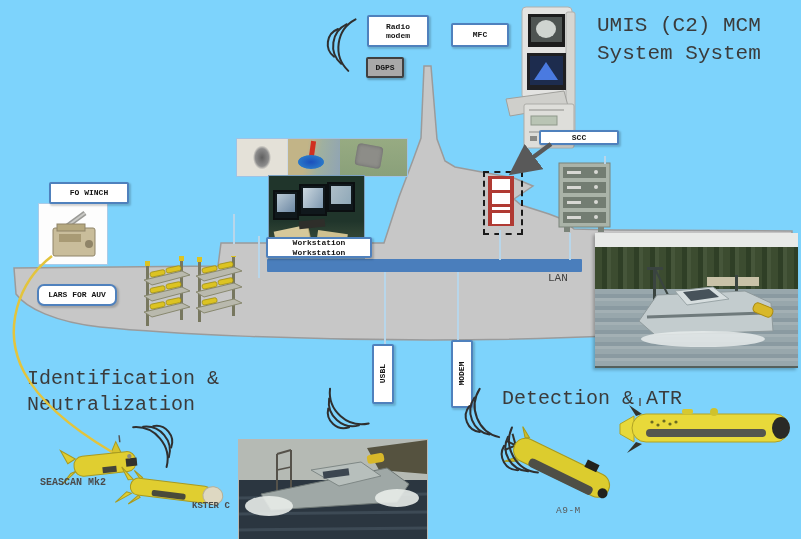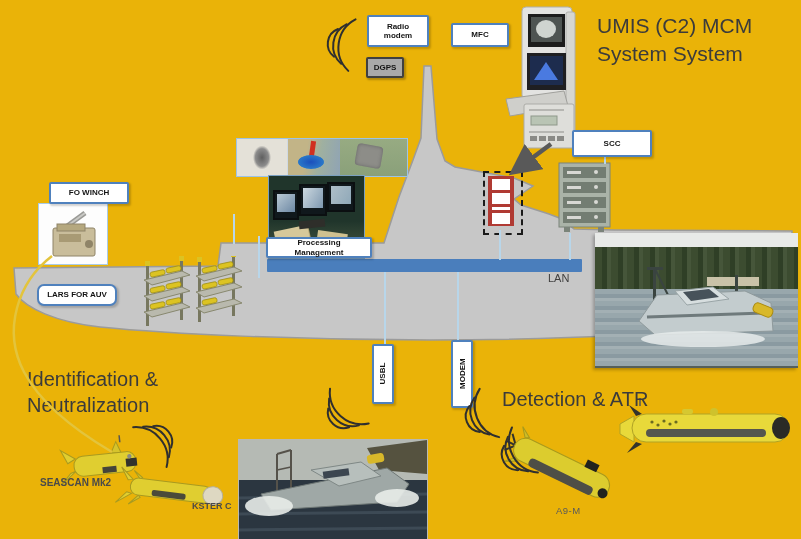--- a/index.html
+++ b/index.html
@@ -1,17 +1,17 @@
 <!DOCTYPE html>
 <html><head>
 <meta charset="utf-8">
 <style>
   html,body{margin:0;padding:0;background:#fff;}
-  #stage{position:relative;width:801px;height:539px;background:#eab308;overflow:hidden;
-         font-family:Liberation Sans, sans-serif;}
+  #stage{position:relative;width:801px;height:539px;background:#7dd3fc;overflow:hidden;
+         font-family:Liberation Mono, monospace;}
   .abs{position:absolute;}
   svg{display:block;}
   .layer{position:absolute;left:0;top:0;pointer-events:none;}
   
   .lbox{position:absolute;background:#fff;border:2px solid #4f81bd;border-radius:2px;
         display:flex;align-items:center;justify-content:center;text-align:center;
         font-weight:bold;font-size:8px;line-height:1.15;color:#141414;
         box-shadow:1.5px 1.5px 2px rgba(0,0,0,.18);padding:1px 6px;box-sizing:border-box;}
   .lbox.gray{background:#a9a9a9;border-color:#404040;box-shadow:1.5px 1.5px 2px rgba(0,0,0,.25);}
   .lbox.vert span{transform:rotate(-90deg);white-space:nowrap;display:block;}
@@ -282,31 +282,31 @@
 
   <div class="lbox" style="left:367px;top:15px;width:62px;height:32px;">
       <span>Radio modem</span>
     </div>
   <div class="lbox" style="left:451px;top:23px;width:58px;height:24px;">
       <span>MFC</span>
     </div>
   <div class="lbox gray" style="left:366px;top:57px;width:38px;height:21px;">
       <span>DGPS</span>
     </div>
-  <div class="lbox" style="left:572px;top:130px;width:80px;height:27px;">
+  <div class="lbox" style="left:539px;top:130px;width:80px;height:15px;">
       <span>SCC</span>
     </div>
   <div class="lbox" style="left:29px;top:182px;width:80px;height:22px;margin-left:20px;">
       <span>FO WINCH</span>
     </div>
   <div class="lbox" style="left:37px;top:284px;width:80px;height:22px;border-radius:7px;">
       <span>LARS FOR AUV</span>
     </div>
   <div class="lbox" style="left:266px;top:237px;width:106px;height:21px;">
-      <span>Processing Management</span>
+      <span>Workstation Workstation</span>
     </div>
   <div class="lbox vert" style="left:372px;top:344px;width:22px;height:60px;padding:0;">
       <span>USBL</span>
     </div>
   <div class="lbox vert" style="left:451px;top:340px;width:22px;height:68px;padding:0;">
       <span>MODEM</span>
     </div>
 
   <div class="bigtext" style="left:597px;top:12px;font-size:21px;">UMIS (C2) MCM
 System System</div>

